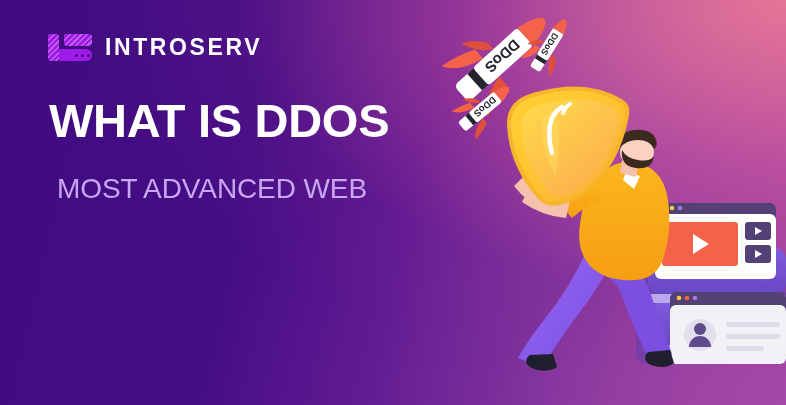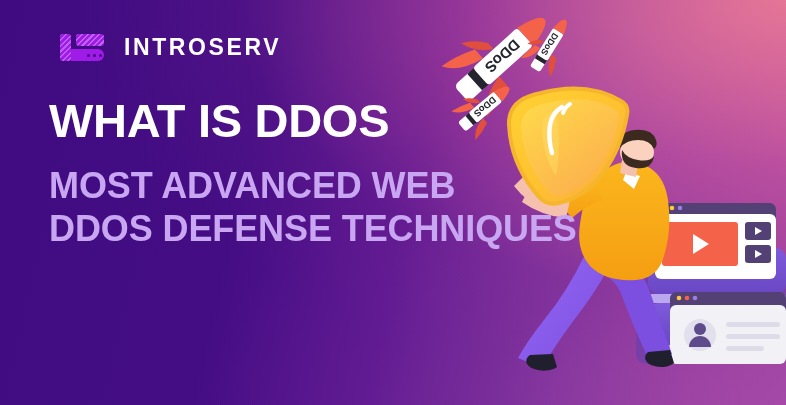--- a/index.html
+++ b/index.html
@@ -10,21 +10,21 @@
   }
   #banner{
     position:relative;width:786px;height:405px;overflow:hidden;
     background:
       radial-gradient(120% 130% at 100% 0%, rgba(232,120,150,0.95) 0%, rgba(205,85,160,0.55) 32%, rgba(150,50,150,0.12) 58%, rgba(80,20,130,0) 75%),
       radial-gradient(110% 120% at 104% 100%, rgba(160,70,170,0.85) 0%, rgba(120,45,155,0.40) 38%, rgba(70,15,125,0) 70%),
       linear-gradient(103deg, #400b80 0%, #440d84 32%, #5b1690 52%, #8a3a9e 74%, #c0569f 100%);
   }
 
   
-  #logo{position:absolute;left:60px;top:32px;display:flex;align-items:center;gap:20px;}
+  #logo{position:absolute;left:48px;top:32px;display:flex;align-items:center;gap:13px;}
   .logo-mark{position:relative;width:44px;height:31px;}
   .lm-bar{position:absolute;background:#a01ae8;border-radius:3px;}
   .lm-left{left:0;top:2px;width:11px;height:27px;
      background:
        repeating-linear-gradient(135deg, rgba(255,255,255,.30) 0 1.6px, rgba(255,255,255,0) 1.6px 4px),
        #a01ae8;}
   .lm-top{left:16px;top:2px;width:28px;height:12px;
      background:
        repeating-linear-gradient(135deg, rgba(255,255,255,.32) 0 1.6px, rgba(255,255,255,0) 1.6px 4px),
        #a01ae8;border-radius:3px;}
@@ -34,22 +34,22 @@
   .logo-word{color:#ffffff;font-size:23px;font-weight:bold;letter-spacing:2.6px;line-height:1;}
 
   
   #copy{position:absolute;left:49px;top:98px;width:540px;}
   .h1{
     color:#ffffff;font-size:47px;font-weight:bold;line-height:0.97;
     letter-spacing:-0.3px;margin:0;text-transform:uppercase;
   }
   .h1 .ln{display:block;}
   .h2{
-    color:#c9a6f2;font-size:36px;font-weight:bold;line-height:1.22;
-    letter-spacing:-0.1px;margin:0;padding-top:20px;text-transform:uppercase;
+    color:#c9a6f2;font-size:28px;font-weight:normal;line-height:1.22;
+    letter-spacing:-0.1px;margin:8px;padding-top:20px;text-transform:uppercase;
   }
   .h2 .ln{display:block;}
 
   
   #art{position:absolute;left:0;top:0;width:786px;height:405px;pointer-events:none;}
 </style>
 </head>
 <body>
 
 <div id="banner">
@@ -208,17 +208,16 @@
     </span>
     <span class="logo-word">INTROSERV</span>
   </div>
 
   <div id="copy">
     <h1 class="h1">
       <span class="ln">WHAT IS DDOS</span>
     </h1>
     <h2 class="h2">
       <span class="ln">MOST ADVANCED WEB</span>
-      <span class="ln">DDOS DEFENSE TECHNIQUES</span>
     </h2>
   </div>
 
 </div>
 
 </body></html>

